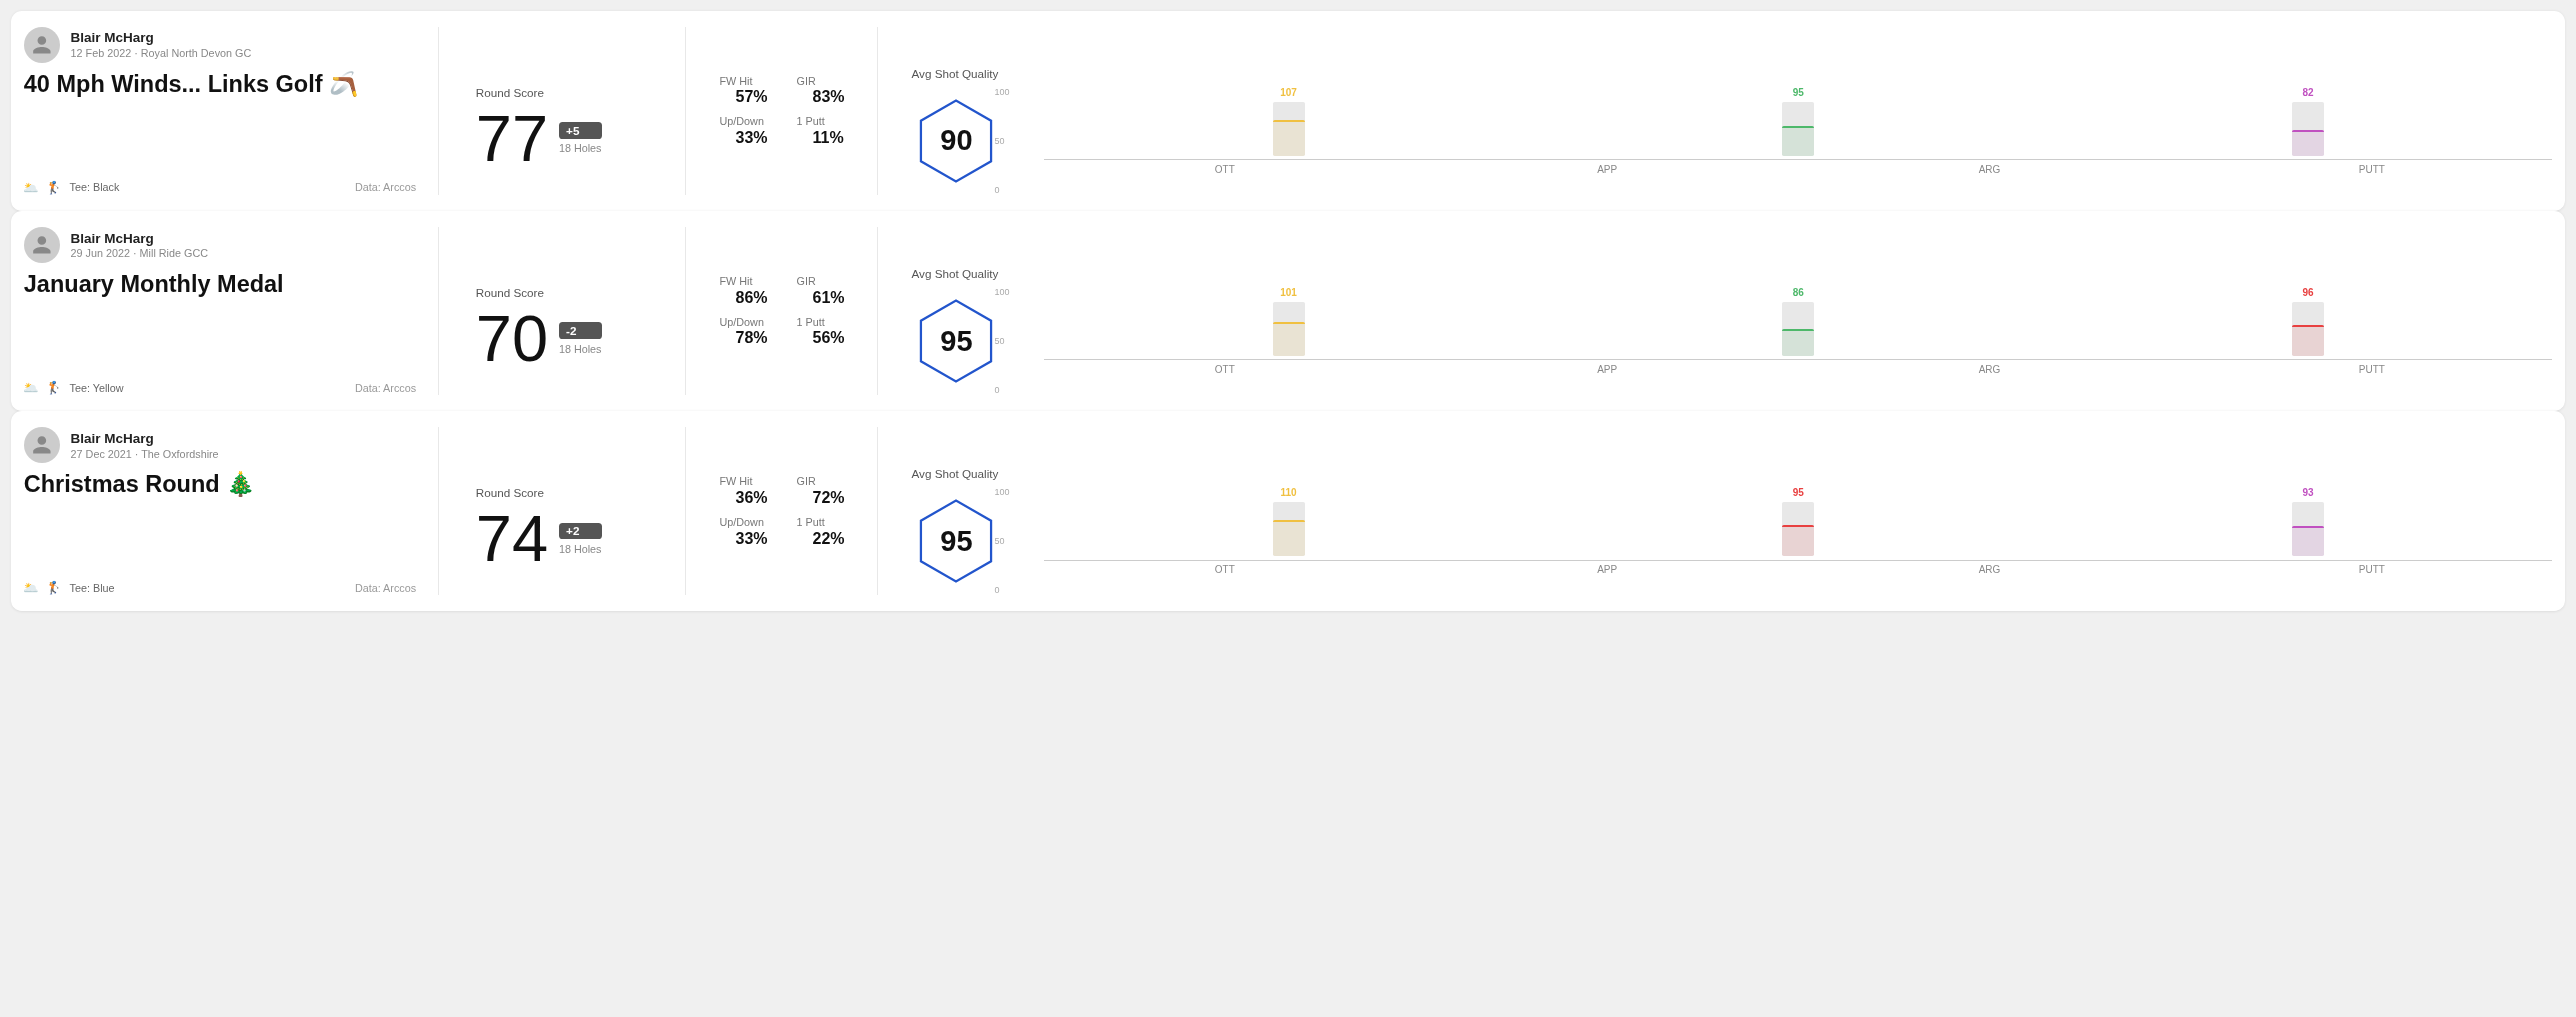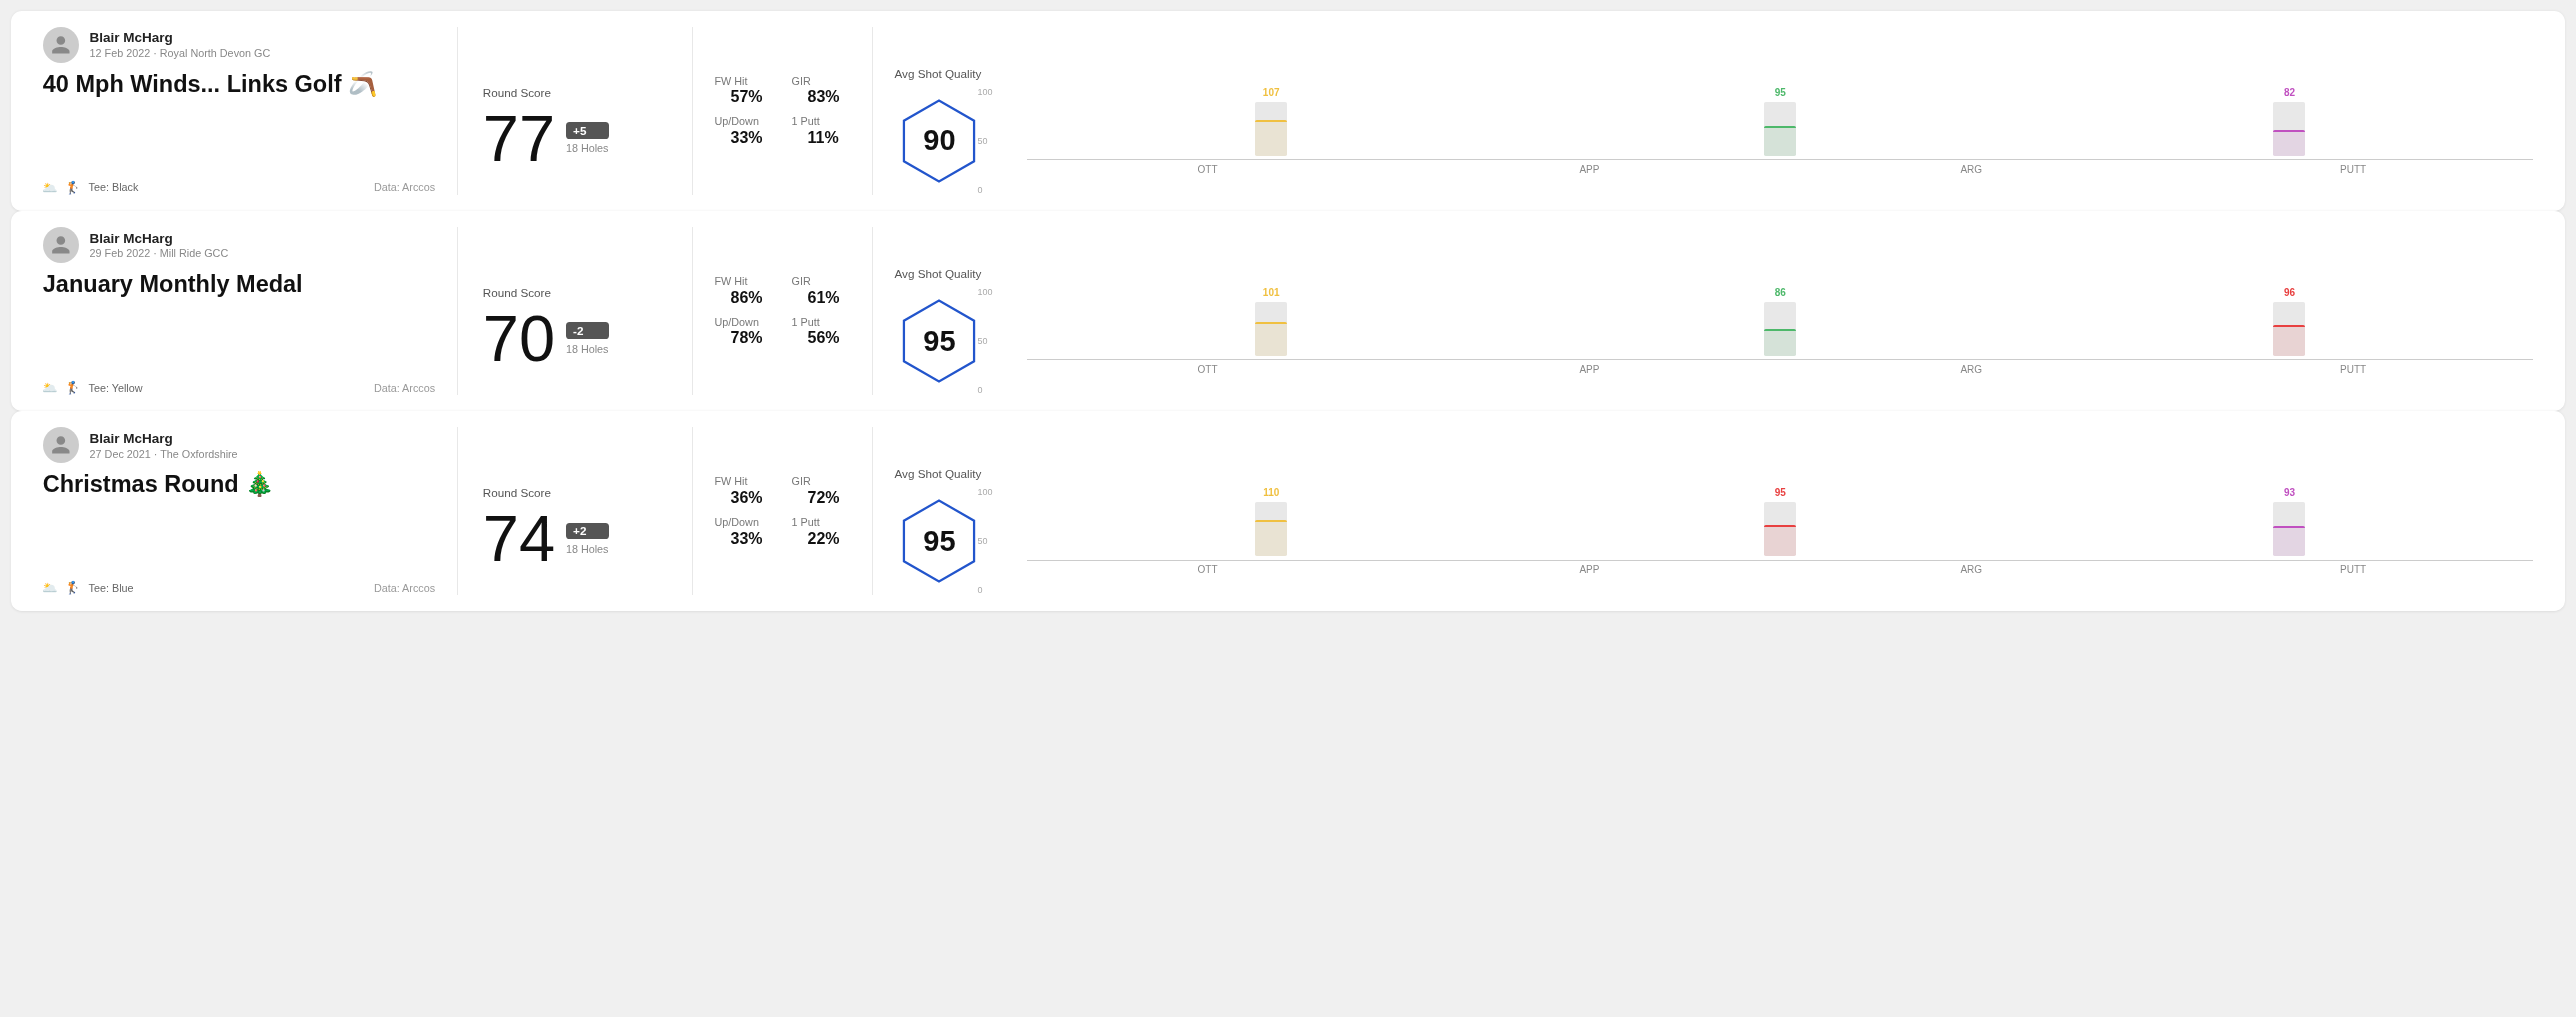--- a/index.html
+++ b/index.html
@@ -8,24 +8,24 @@
       font-family: -apple-system, BlinkMacSystemFont, 'Segoe UI', sans-serif;
       padding: 10.8px;
       display: flex;
       flex-direction: column;
       gap: 9px;
     }
 
     .card {
       background: #fff;
       border-radius: 10.8px;
-      padding: 16px 32px;
+      padding: 16px 13px;
       display: flex;
       align-items: stretch;
-      gap: 0;
+      gap: 12px;
       box-shadow: 0 0.9px 2.7px rgba(0,0,0,0.08);
     }
 
     .card-left {
       flex: 0 0 415px;
       display: flex;
       flex-direction: column;
       justify-content: space-between;
       padding-right: 21.7px;
       border-right: 0.9px solid #e8e8e8;
@@ -414,21 +414,21 @@
       <div class="card-left">
         <div>
           <div class="user-info">
             <div class="avatar">
               <svg viewBox="0 0 24 24">
                 <path d="M12 12c2.7 0 4.8-2.1 4.8-4.8S14.7 2.4 12 2.4 7.2 4.5 7.2 7.2 9.3 12 12 12zm0 2.4c-3.2 0-9.6 1.6-9.6 4.8v2.4h19.2v-2.4c0-3.2-6.4-4.8-9.6-4.8z"></path>
               </svg>
             </div>
             <div>
               <div class="user-name">Blair McHarg</div>
-              <div class="user-date-course">29 Feb 2022 · Mill Ride GCC</div>
+              <div class="user-date-course">29 Jun 2022 · Mill Ride GCC</div>
             </div>
           </div>
           <div class="round-title">January Monthly Medal</div>
         </div>
         <div class="card-footer">
           <div class="tee-info">
             <span class="icon-weather">🌥️</span>
             <span class="icon-weather">🏌️</span>
             <span>Tee: Yellow</span>
           </div>

